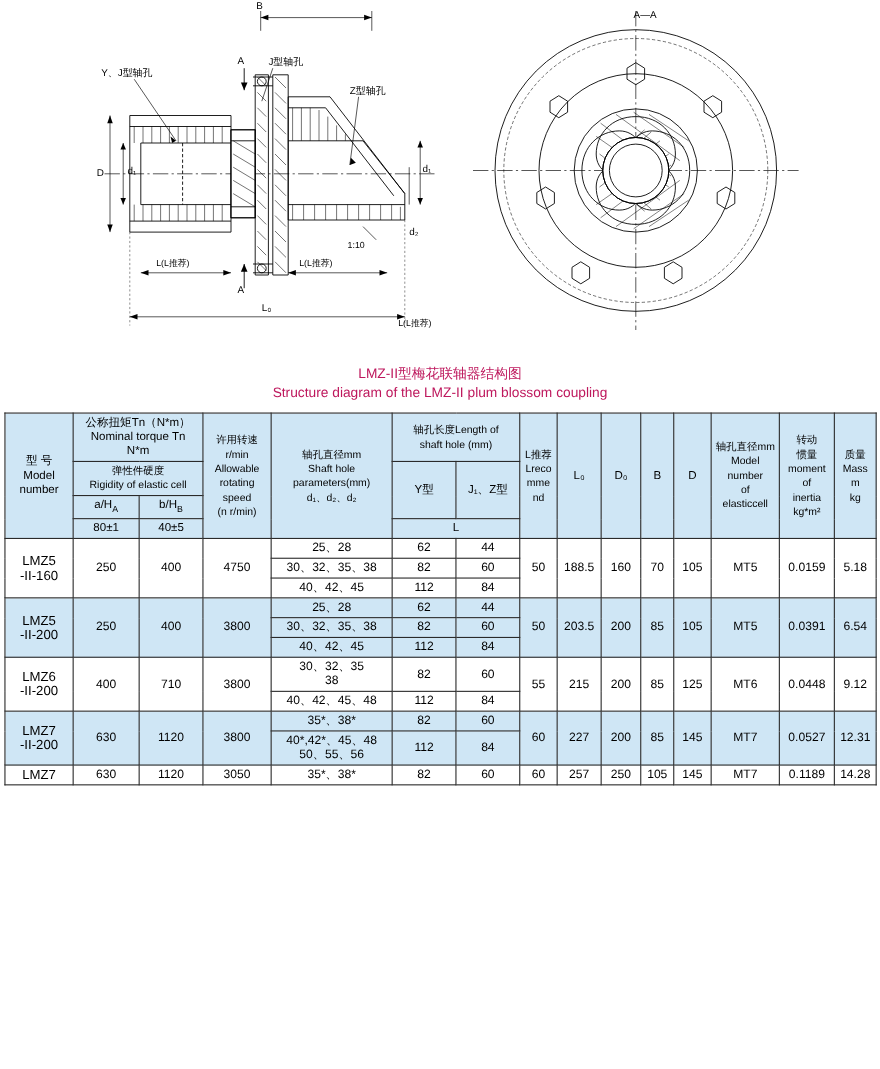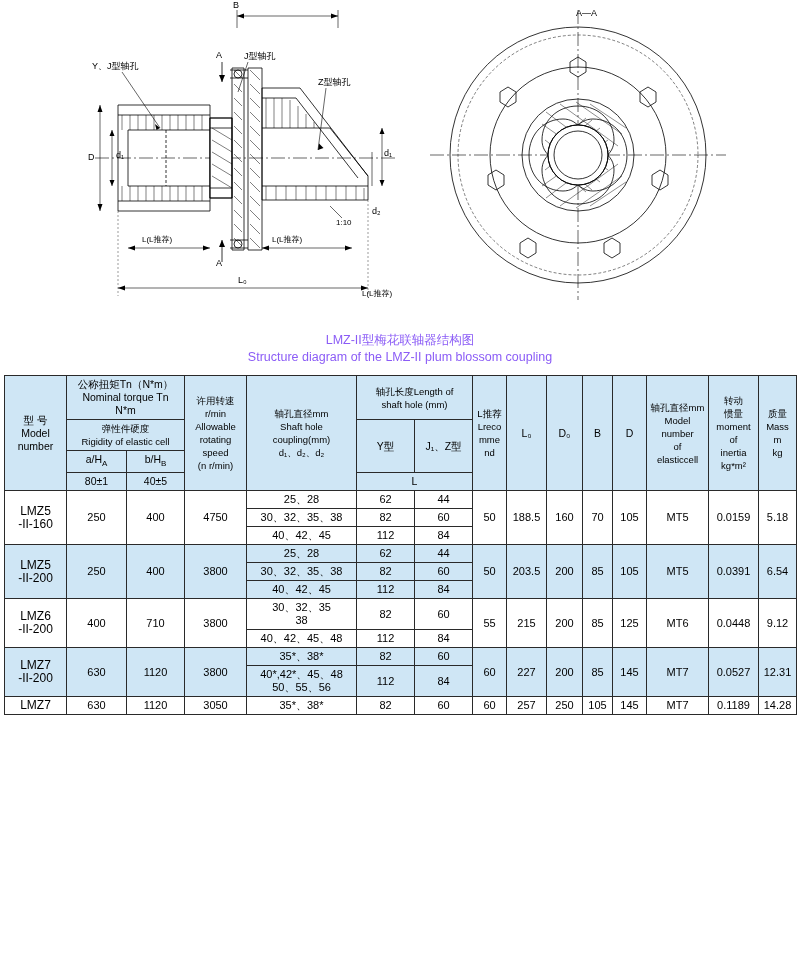--- a/index.html
+++ b/index.html
@@ -34,21 +34,21 @@
   .dwg-label.small { font-size: 8px; }
 
   
   .captions {
     text-align: center;
     margin-top: 2px;
   }
   .cap-line {
     font-size: 12.5px;
     line-height: 17px;
-    color: #8b5cf6;
+    color: #be185d;
   }
   .cap-line.cn { font-size: 12.5px; }
   .cap-gap { height: 5px; }
 
   
   .table-wrap {
     padding: 0 4px;
     margin-top: 4px;
   }
   table.spec {
@@ -300,21 +300,21 @@
     <div class="dwg-label" style="left:233px; top:0px;">B</div>
     <div class="dwg-label" style="left:92px; top:60px;">Y、J型轴孔</div>
     <div class="dwg-label" style="left:216px; top:50px;">A</div>
     <div class="dwg-label" style="left:216px; top:258px;">A</div>
     <div class="dwg-label" style="left:244px; top:50px;">J型轴孔</div>
     <div class="dwg-label" style="left:318px; top:76px;">Z型轴孔</div>
     <div class="dwg-label" style="left:88px; top:152px;">D</div>
     <div class="dwg-label" style="left:116px; top:150px;">d₁</div>
     <div class="dwg-label" style="left:384px; top:148px;">d₁</div>
     <div class="dwg-label" style="left:372px; top:170px;margin-top:36px;">d₂</div>
-    <div class="dwg-label small" style="left:336px; top:218px;text-align:right;">1:10</div>
+    <div class="dwg-label small" style="left:316px; top:218px;text-align:right;">1:10</div>
     <div class="dwg-label small" style="left:142px; top:234px;">L(L推荐)</div>
     <div class="dwg-label small" style="left:272px; top:234px;">L(L推荐)</div>
     <div class="dwg-label" style="left:238px; top:275px;">L₀</div>
     <div class="dwg-label small" style="left:362px; top:288px;">L(L推荐)</div>
     <div class="dwg-label" style="left:576px; top:8px;">A—A</div>
   </div>
 
   <div class="captions">
     <div class="cap-line cn">LMZ-II型梅花联轴器结构图</div>
     <div class="cap-line">Structure diagram of the LMZ-II plum blossom coupling</div>
@@ -356,21 +356,21 @@
           <div>许用转速</div>
           <div>r/min</div>
           <div>Allowable</div>
           <div>rotating</div>
           <div>speed</div>
           <div>(n r/min)</div>
         </td>
         <td class="hdr hdr-sm" rowspan="4">
           <div>轴孔直径mm</div>
           <div>Shaft hole</div>
-          <div>coupling(mm)</div>
+          <div>parameters(mm)</div>
           <div>d₁、d₂、d₂</div>
         </td>
         <td class="hdr hdr-sm" colspan="2">
           <div>轴孔长度Length of</div>
           <div>shaft hole (mm)</div>
         </td>
         <td class="hdr hdr-sm" rowspan="4">
           <div>L推荐</div>
           <div>Lreco</div>
           <div>mme</div>

